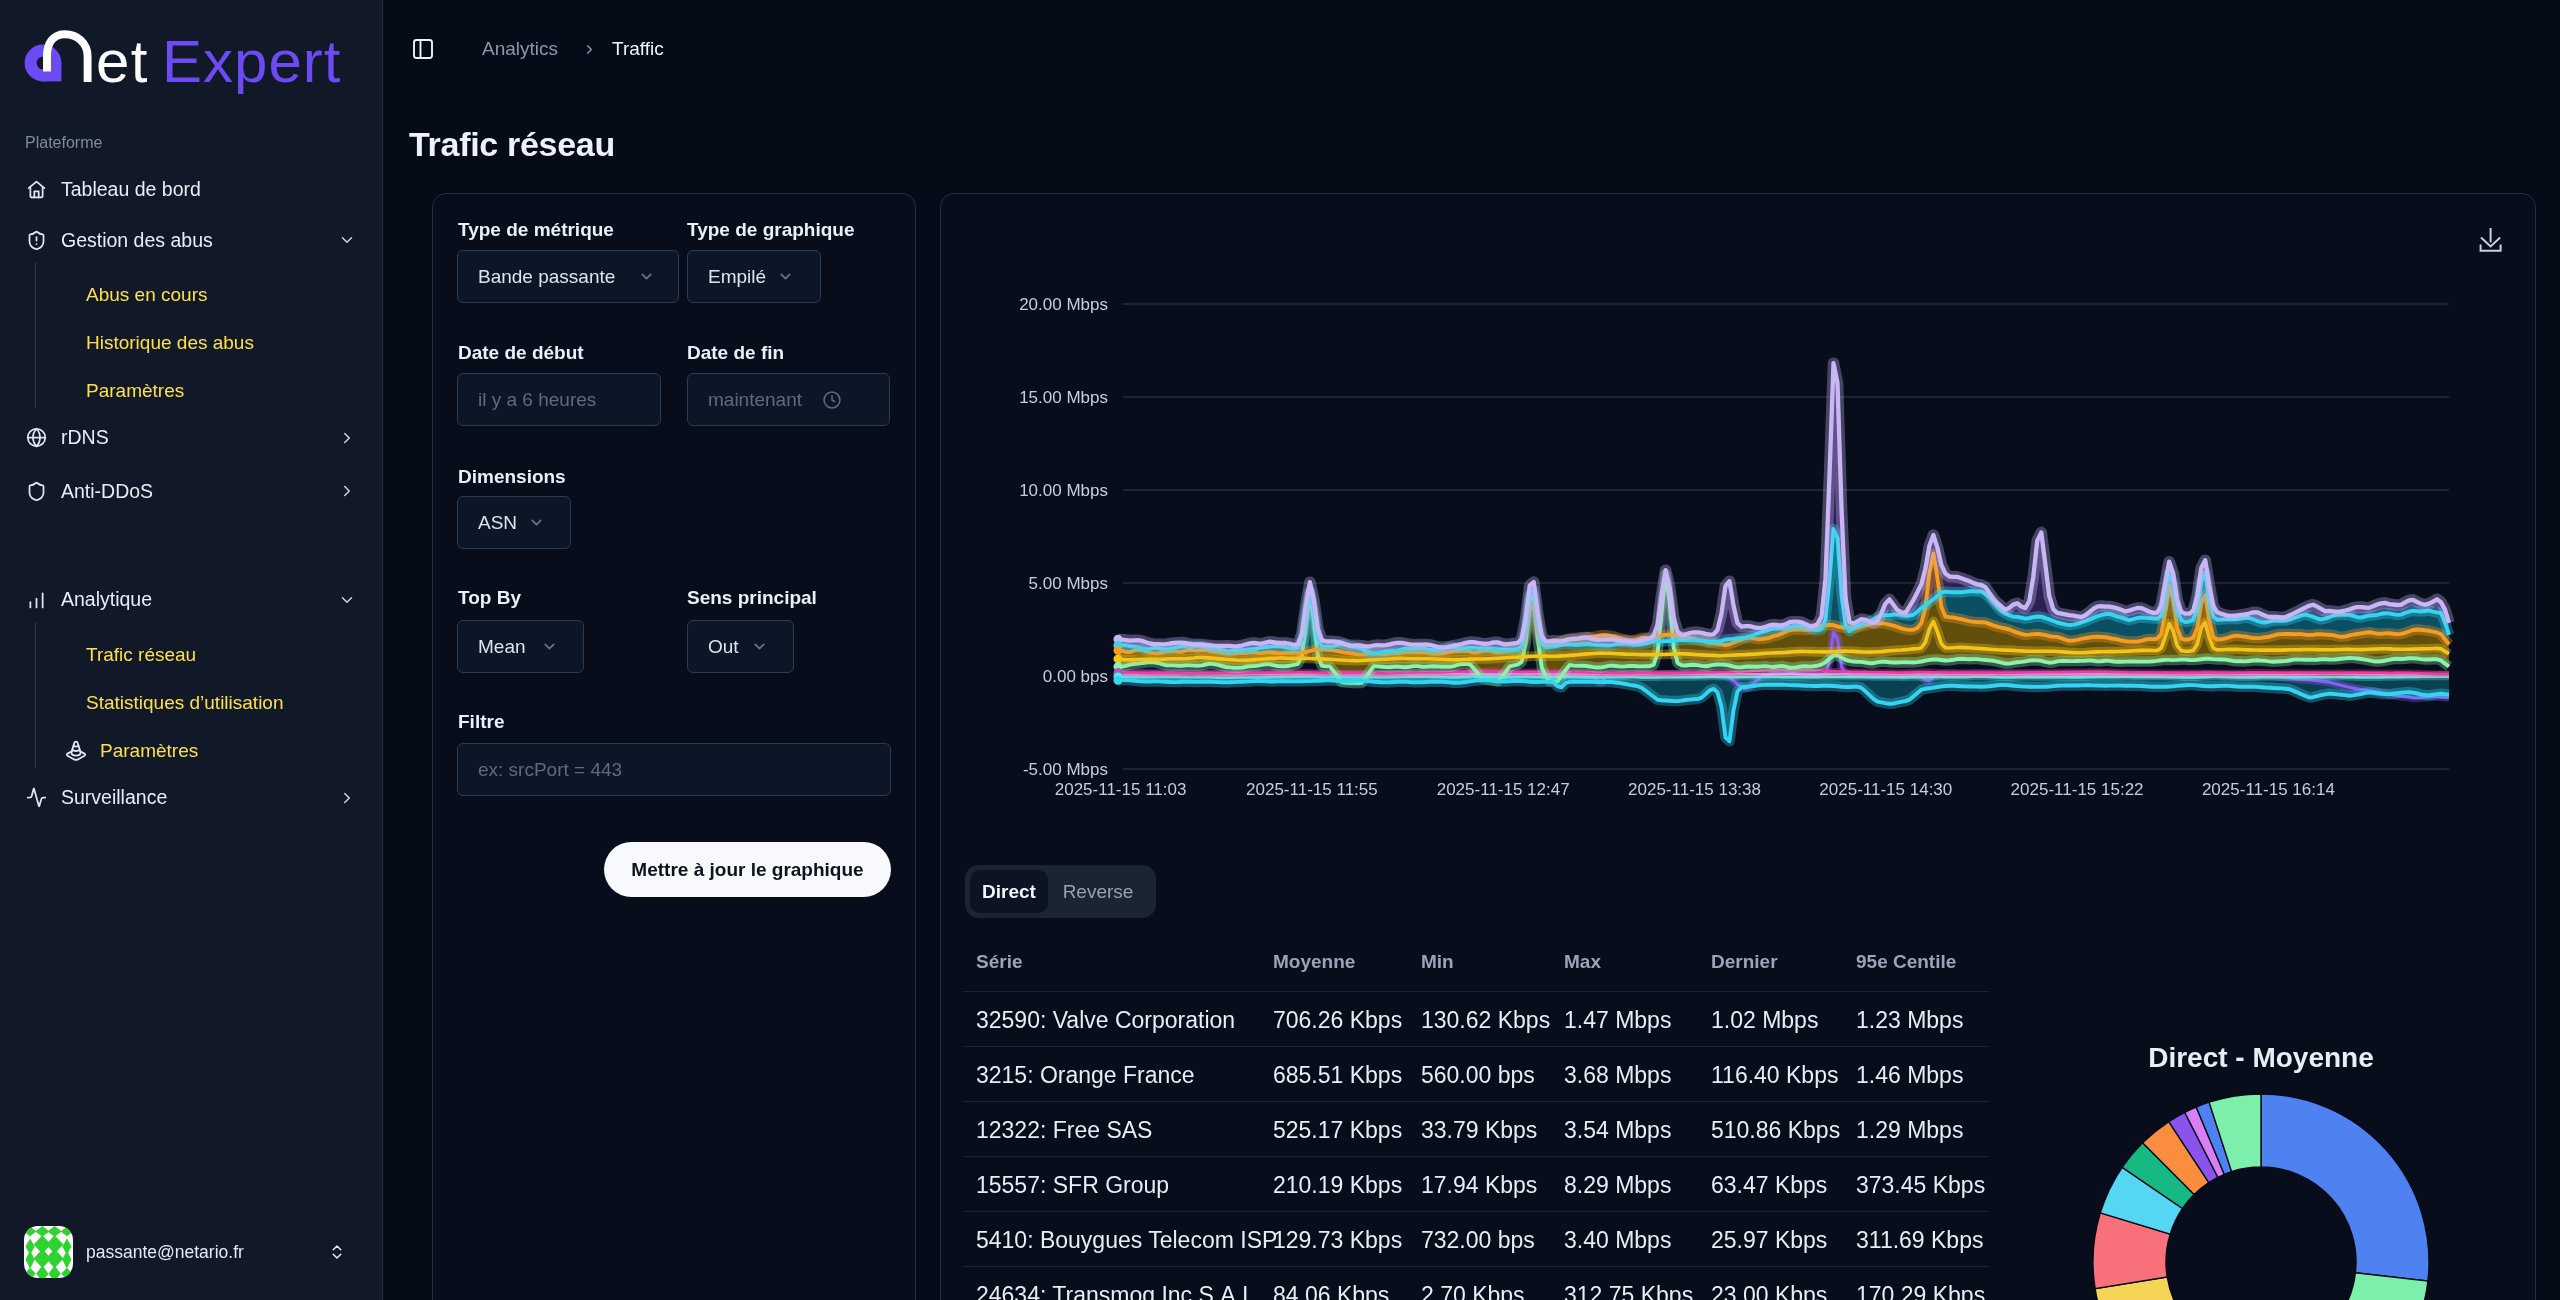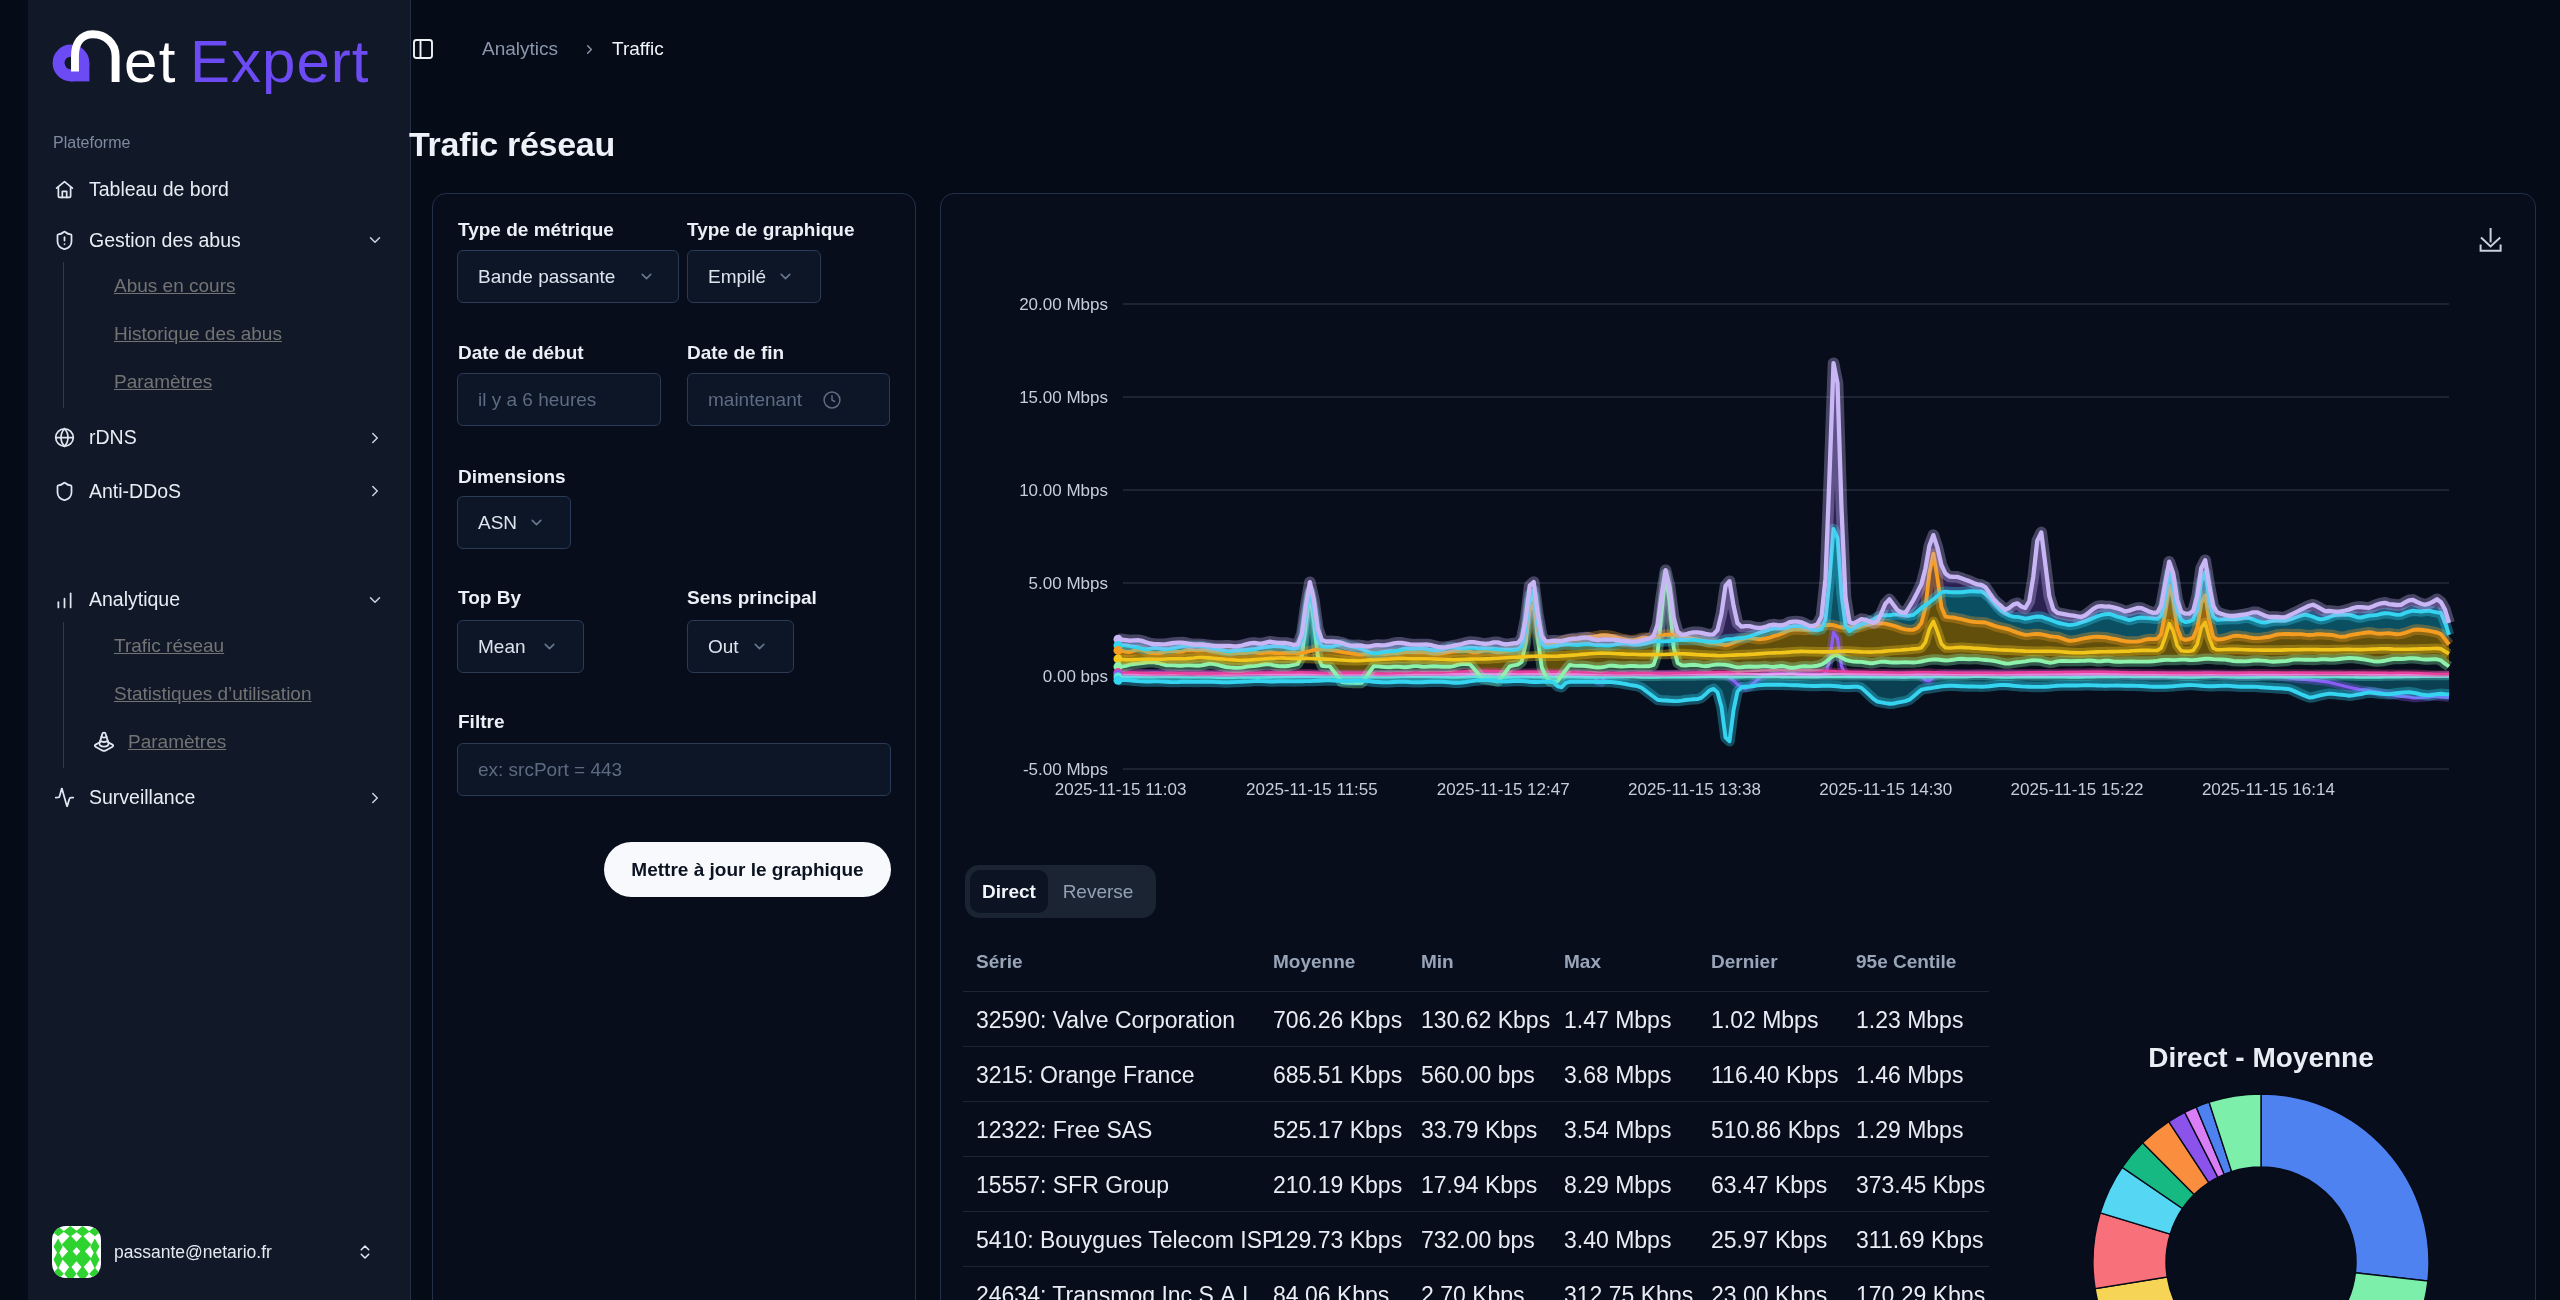--- a/index.html
+++ b/index.html
@@ -1,26 +1,26 @@
 <!DOCTYPE html>
 <html><head><meta charset="utf-8">
 <style>
 * { margin:0; padding:0; box-sizing:border-box; }
 html,body { width:2560px; height:1300px; overflow:hidden; background:#060b18;
   font-family:"Liberation Sans",sans-serif; -webkit-font-smoothing:antialiased; }
 .sidebar { position:absolute; left:0; top:0; width:383px; height:1300px;
-  background:#111827; border-right:1px solid #223048;margin-left:28px; }
+  background:#111827; border-right:1px solid #223048; }
 .plateforme { position:absolute; left:25px; top:134px; font-size:16px; color:#7e8aa0; }
 .navitem { position:absolute; left:14px; width:352px; height:44px; display:flex; align-items:center;
   color:#e8edf4; font-size:19.5px; }
 .navitem .ic { margin-left:12px; width:21px; height:21px; flex:none; color:#dfe6ef; }
 .navlabel { margin-left:14px; white-space:nowrap; }
 .navchev { margin-left:auto; margin-right:10px; color:#cbd5e1; display:flex; }
-.subitem { position:absolute; left:48px; width:300px; height:40px; display:flex; align-items:center;
-  color:#737373; font-size:19px; white-space:nowrap;text-decoration:underline; }
+.subitem { position:absolute; left:48px; width:300px; height:40px; display:flex; align-items:flex-end;
+  color:#fde047; font-size:19px; white-space:nowrap; }
 .subitem .ic { margin-right:13px; color:#dfe6ef; }
 .subline { position:absolute; left:35px; width:1px; background:#2c3a52; }
 .footer-user { position:absolute; left:24px; top:1227px; width:336px; height:50px; display:flex; align-items:center; }
 .femail { margin-left:13px; font-size:17.5px; color:#e4eaf2; }
 .fchev { margin-left:auto; margin-right:14px; color:#e4eaf2; display:flex; }
 .topbar { position:absolute; left:411px; top:37px; display:flex; align-items:center; color:#e2e8f0; }
 .panelic { color:#eef2f7; }
 .crumb1 { margin-left:47px; font-size:19px; color:#8b97ab; }
 .crumbsep { margin-left:24px; color:#8b97ab; display:flex; }
 .crumb2 { margin-left:15px; font-size:19px; color:#f2f5fa; }

